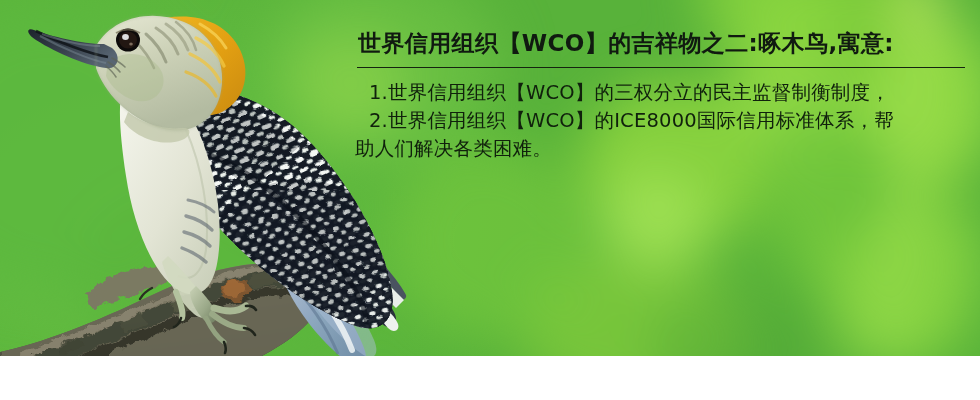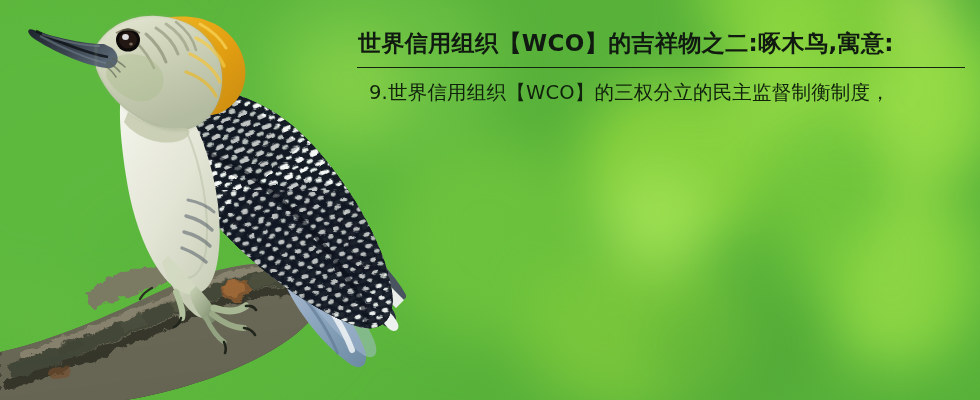--- a/index.html
+++ b/index.html
@@ -3,21 +3,21 @@
 <meta charset="utf-8">
 <style>
   html, body {
     margin: 0;
     padding: 0;
     background: #ffffff;
   }
   #banner {
     position: relative;
     width: 980px;
-    height: 400px;
+    height: 356px;
     overflow: hidden;
     font-family: "DejaVu Sans", "Liberation Sans", sans-serif;
     background: #63bb3f;
   }
 
   
   .bg-base {
     position: absolute;
     inset: 0;
     background:
@@ -350,18 +350,22 @@
   </svg>
 
   <div id="text-panel">
 
     <h1 id="headline">世界信用组织【WCO】的吉祥物之二:啄木鸟,寓意:</h1>
 
     <div id="headline-rule"></div>
 
     <ul id="body-list">
       <li>
-        <span class="ln first">9.世界信用组织【WCO】的三权分立的民主监督制衡制度，</span>
+        <span class="ln first">1.世界信用组织【WCO】的三权分立的民主监督制衡制度，</span>
+      </li>
+      <li>
+        <span class="ln first">2.世界信用组织【WCO】的ICE8000国际信用标准体系，帮</span>
+        <span class="ln">助人们解决各类困难。</span>
       </li>
     </ul>
 
   </div>
 </div>
 
 </body></html>

